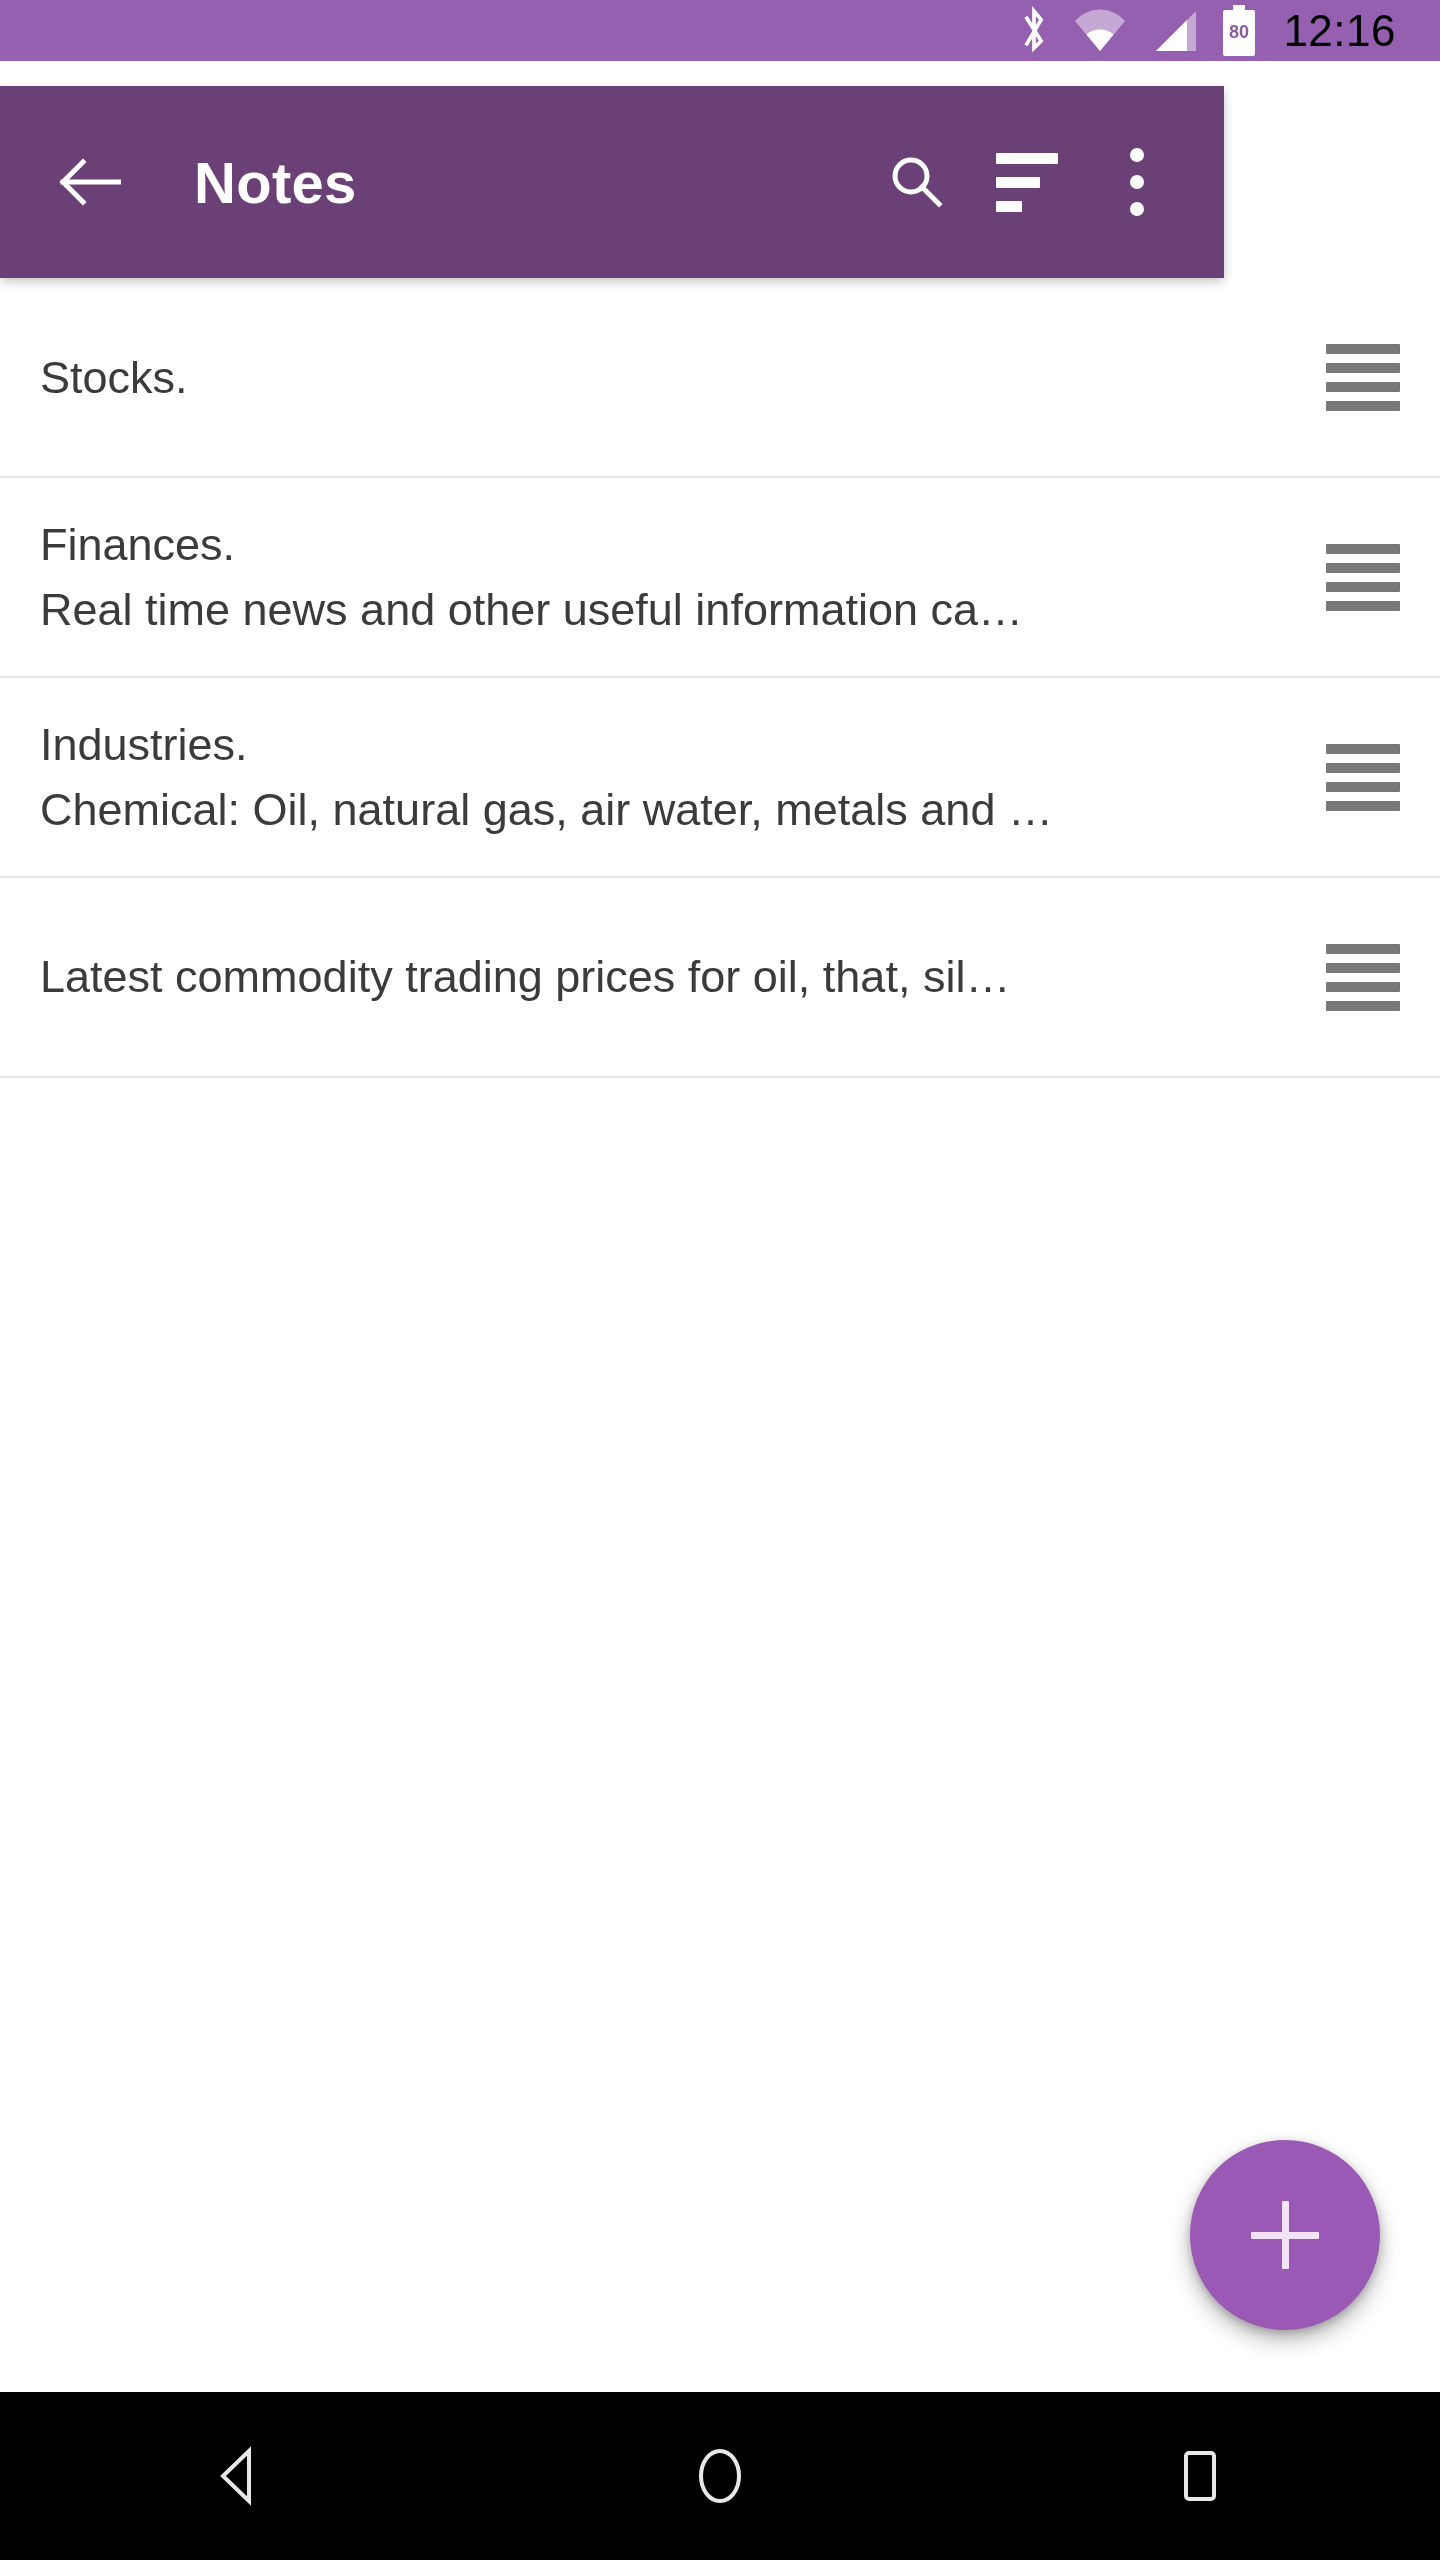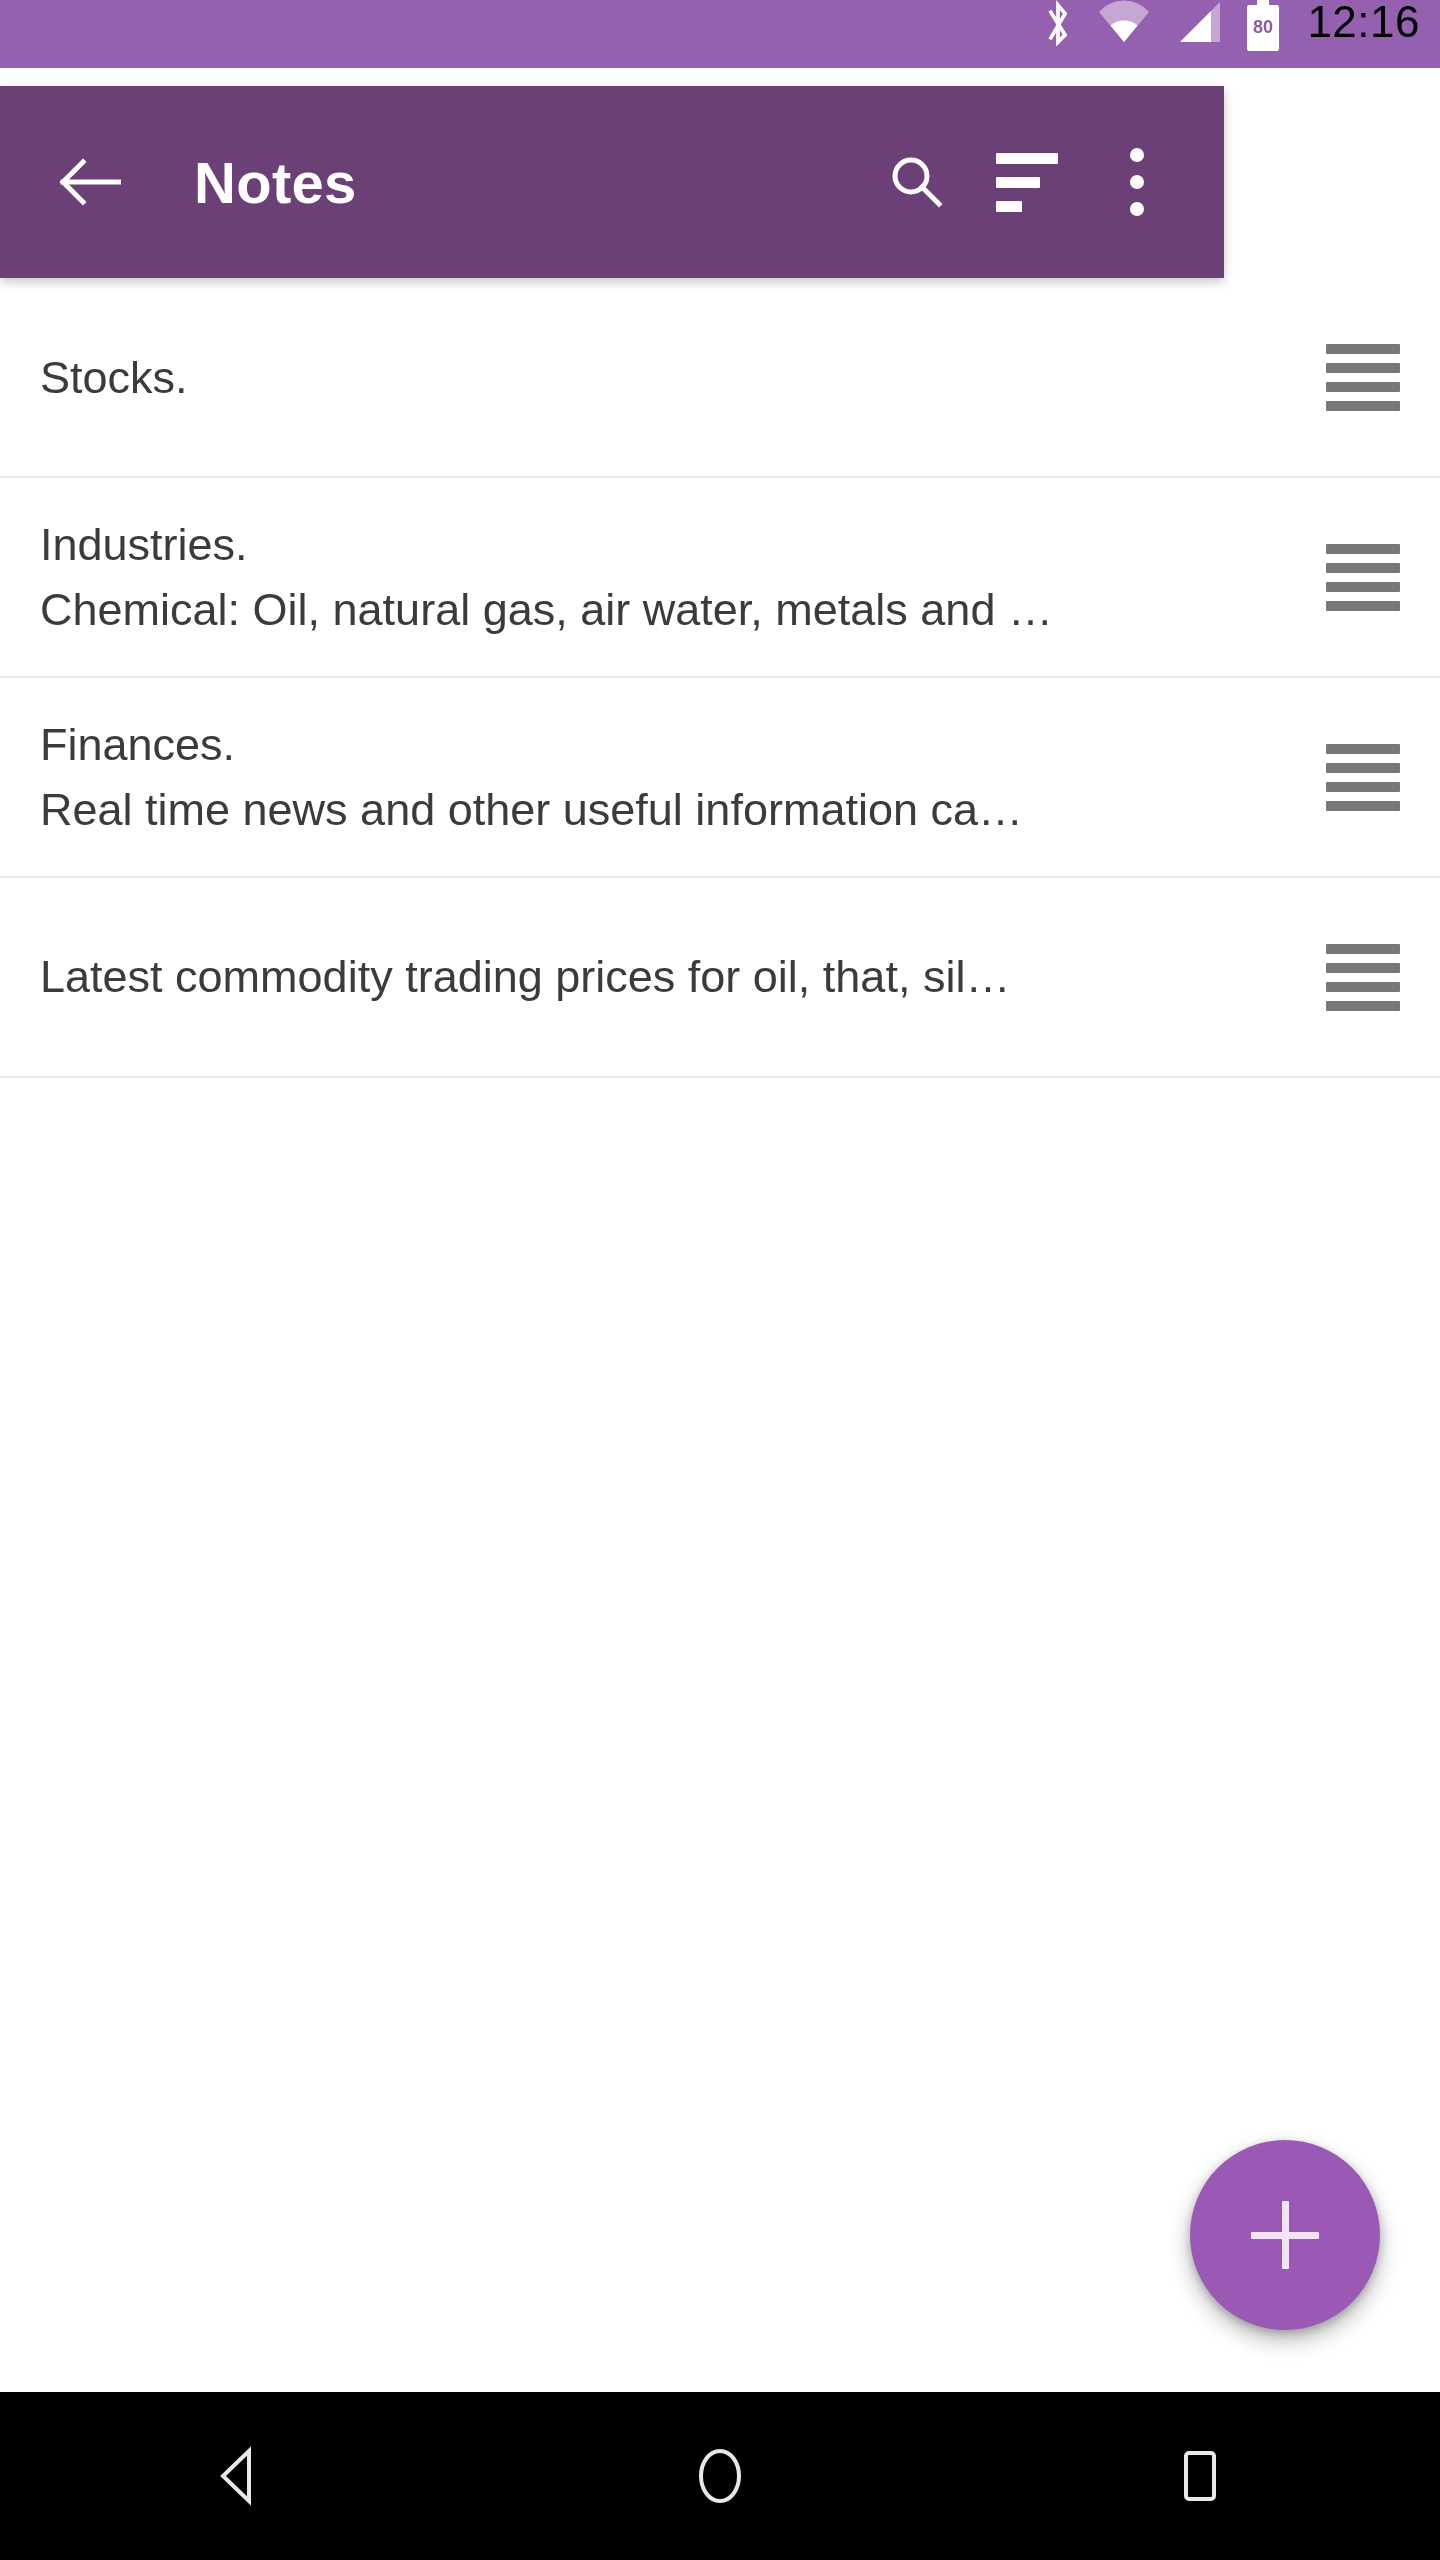--- a/index.html
+++ b/index.html
@@ -17,26 +17,26 @@
     width:1440px;
     height:2560px;
     background:#ffffff;
   }
 
   
   #status-bar {
     position:absolute;
     top:0; left:0;
     width:1440px;
-    height:68px;
+    height:61px;
     background:#9560b0;
     display:flex;
-    align-items:flex-start;
+    align-items:center;
     justify-content:flex-end;
-    padding-right:20px;
+    padding-right:44px;
   }
   .status-icon {
     display:flex;
     align-items:center;
     justify-content:center;
     margin-left:22px;
   }
   #status-time {
     color:#000000;
     font-size:44px;
@@ -280,35 +280,35 @@
       <div class="drag-handle">
         <i></i>
           <i></i>
           <i></i>
           <i></i>
       </div>
     </div>
 
     <div class="note-row">
       <div class="note-texts">
+        <div class="note-title">Finances.</div>
+        <div class="note-snippet">Real time news and other useful information ca…</div>
+      </div>
+      <div class="drag-handle">
+        <i></i>
+          <i></i>
+          <i></i>
+          <i></i>
+      </div>
+    </div>
+
+    <div class="note-row">
+      <div class="note-texts">
         <div class="note-title">Industries.</div>
         <div class="note-snippet">Chemical: Oil, natural gas, air water, metals and …</div>
-      </div>
-      <div class="drag-handle">
-        <i></i>
-          <i></i>
-          <i></i>
-          <i></i>
-      </div>
-    </div>
-
-    <div class="note-row">
-      <div class="note-texts">
-        <div class="note-title">Finances.</div>
-        <div class="note-snippet">Real time news and other useful information ca…</div>
       </div>
       <div class="drag-handle">
         <i></i>
           <i></i>
           <i></i>
           <i></i>
       </div>
     </div>
 
     <div class="note-row">

